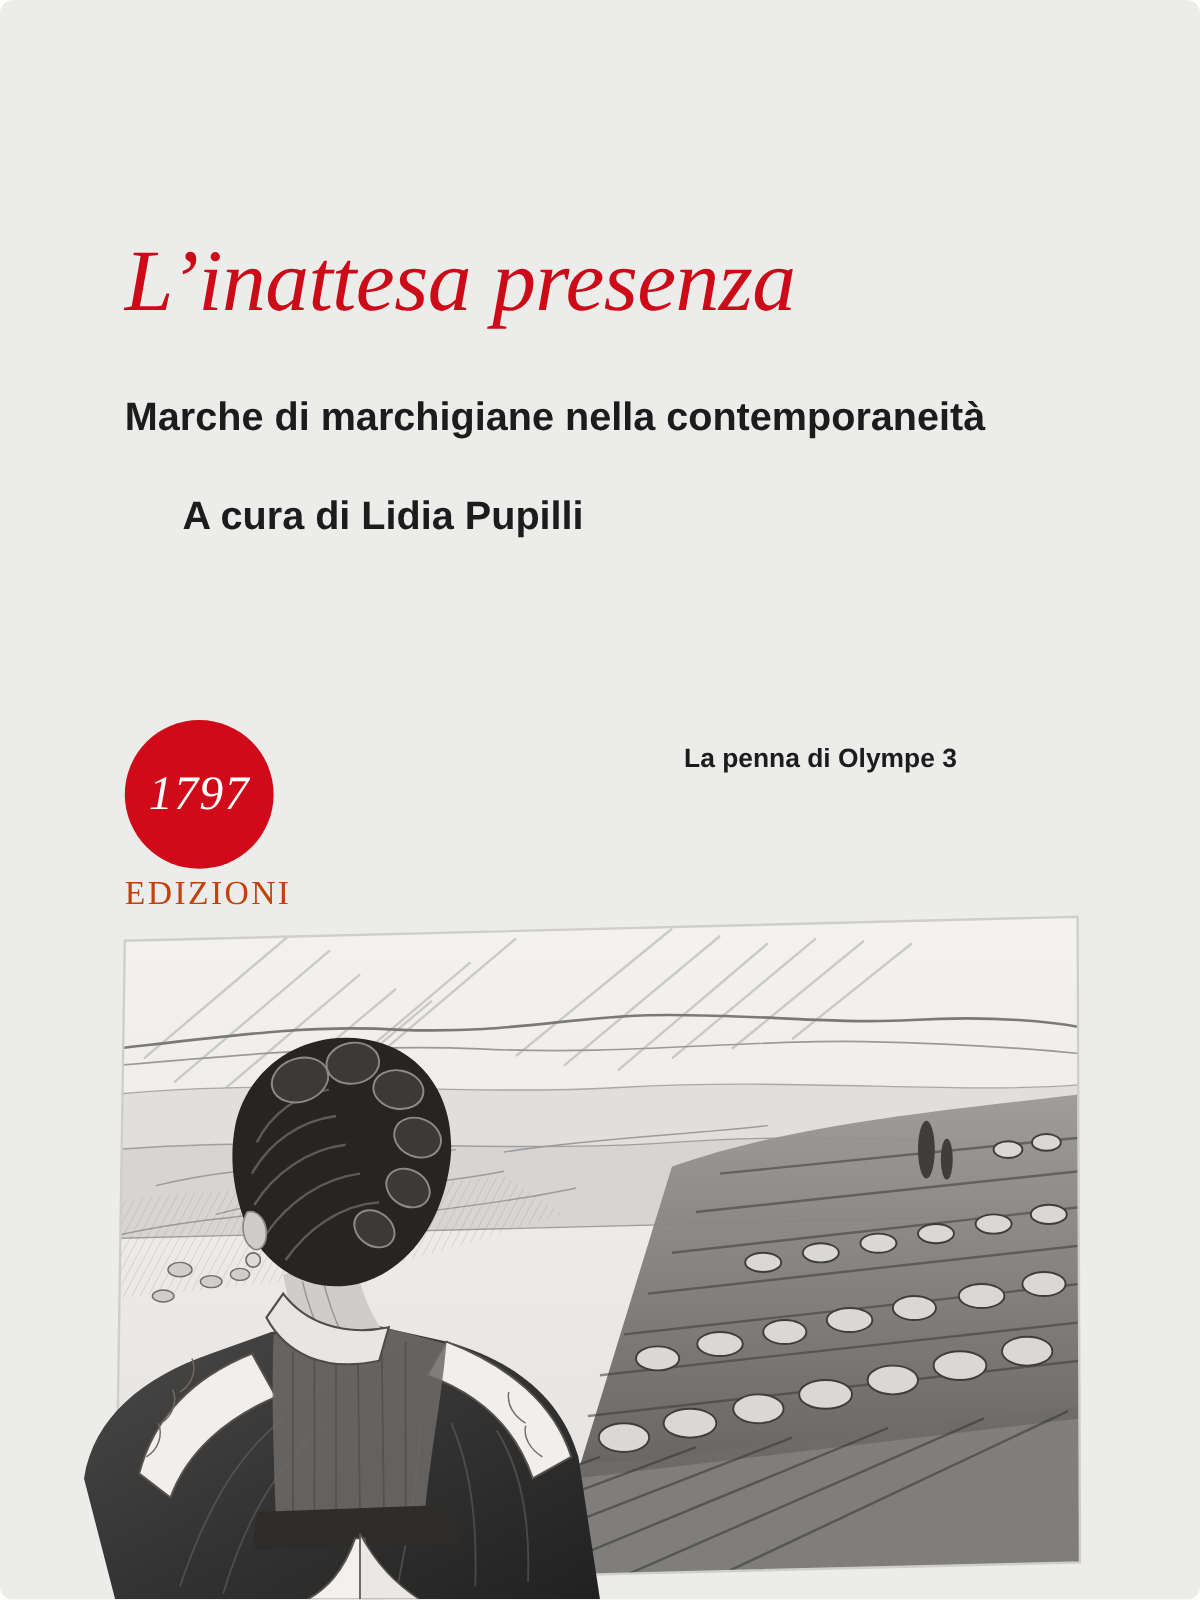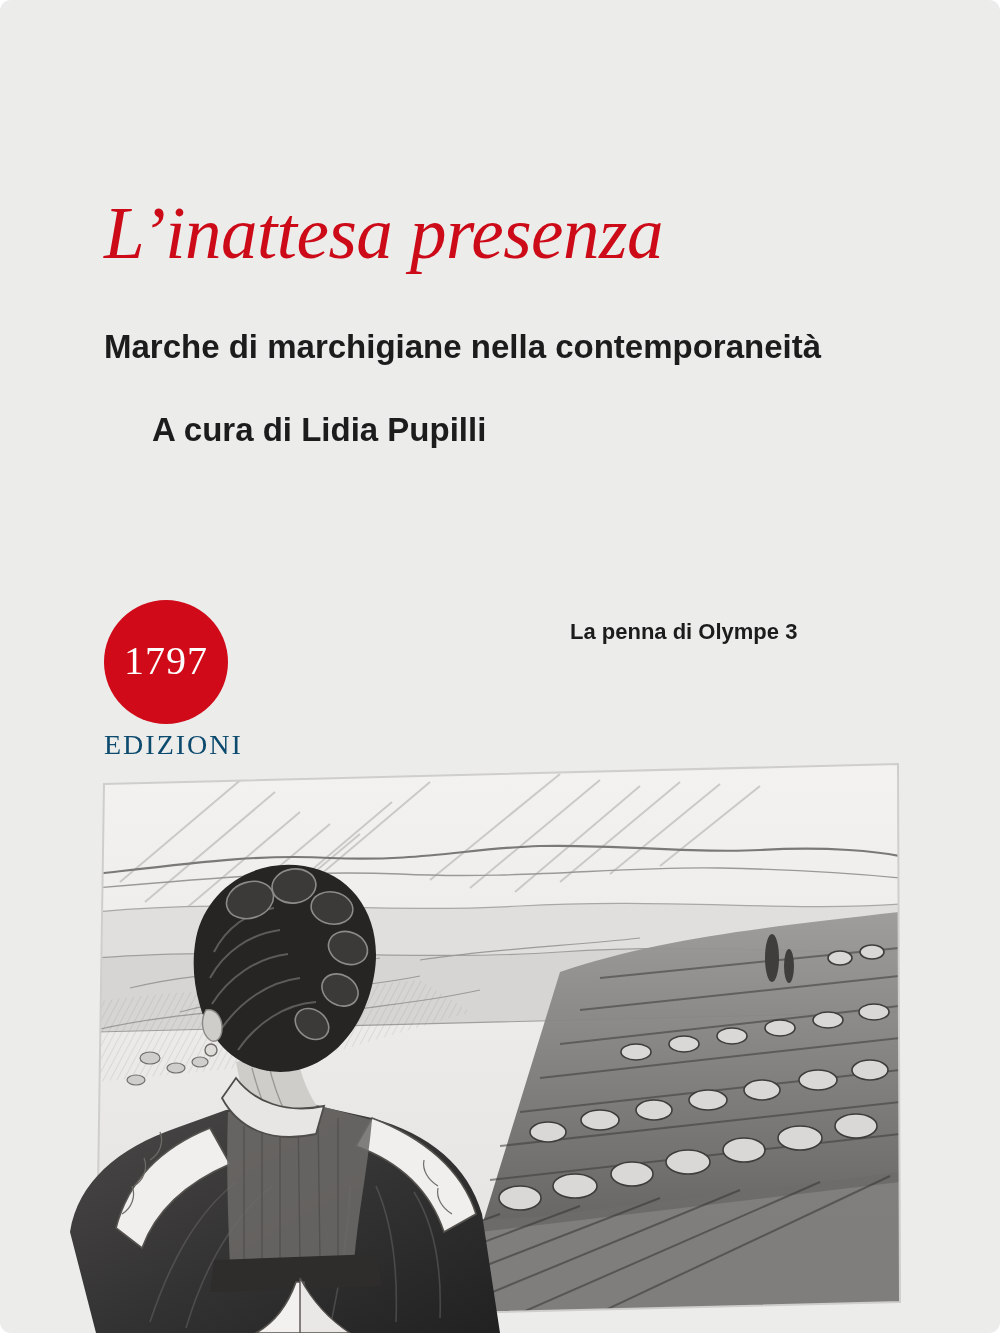--- a/index.html
+++ b/index.html
@@ -89,29 +89,30 @@
     justify-content: center;
   }
   .logo-year {
     font-family: "Liberation Serif", serif;
     font-size: 40px;
     color: #ffffff;
     letter-spacing: 1px;
     font-variant: small-caps;
     line-height: 1;
     transform: translateY(-1px);
+    font-style: italic;
   }
   .logo-word {
     position: absolute;
     left: 0;
     top: 129px;
     font-family: "Liberation Serif", serif;
     font-size: 28px;
     letter-spacing: 2px;
-    color: #0c4a6e;
+    color: #c2410c;
   }
 
   
   .illustration {
     position: absolute;
     left: 0;
     top: 762px;
     width: 1000px;
     height: 571px;
     overflow: hidden;

